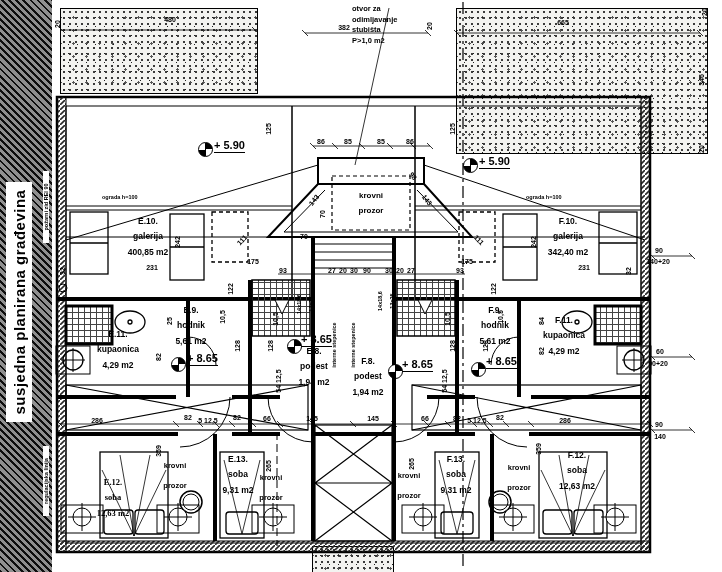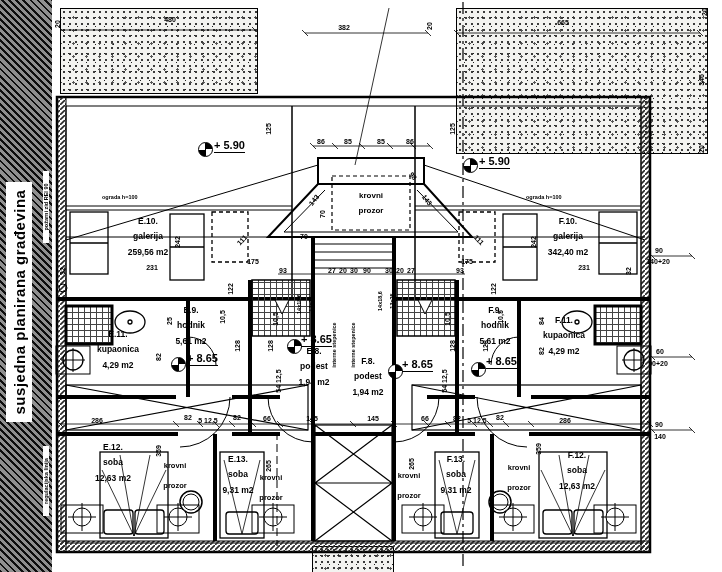--- a/index.html
+++ b/index.html
@@ -38,20 +38,26 @@
 
   <div class="hatch-strip"></div>
   <div class="neighbor-box">susjedna planirana građevina</div>
   <div class="vtext tiny wbg" style="left:10px;top:204px;width:72px;transform:rotate(-90deg);">požarni zid REI 90</div>
   <div class="vtext tiny wbg" style="left:11px;top:478px;width:70px;transform:rotate(-90deg);">regulacijska linija</div>
 
   <div class="stipple" style="left:60px;top:8px;width:196px;height:84px;"></div>
   <div class="stipple" style="left:456px;top:8px;width:250px;height:144px;"></div>
   <div class="stipple" style="left:312px;top:546px;width:80px;height:26px;"></div>
 
+  <div class="note" style="left:352px;top:4px;width:74px;">
+    <div>otvor za</div>
+    <div>odimljavanje</div>
+    <div>stubišta</div>
+    <div>P&gt;1,0 m2</div>
+  </div>
 
   <svg width="722" height="572">
     <defs>
       <pattern id="grid" width="6" height="6" patternUnits="userSpaceOnUse">
         <path d="M0 .5 H6 M.5 0 V6" stroke="#444" stroke-width="1" fill="none"></path>
       </pattern>
       <pattern id="hatch" width="5" height="5" patternUnits="userSpaceOnUse">
         <path d="M0 5 L5 0" stroke="#2a2a2a" stroke-width="1.6" fill="none"></path>
       </pattern>
     </defs>
@@ -211,28 +217,28 @@
     <div>1,94 m2</div>
   </div>
   <div class="room" style="left:158px;top:303px;width:66px;">
     <div>E.9.</div>
     <div>hodnik</div>
     <div>5,61 m2</div>
   </div>
   <div class="room" style="left:106px;top:214px;width:84px;">
     <div>E.10.</div>
     <div>galerija</div>
-    <div>259,56 m2</div>
+    <div>400,85 m2</div>
   </div>
   <div class="room" style="left:78px;top:327px;width:80px;">
     <div>E.11.</div>
     <div>kupaonica</div>
     <div>4,29 m2</div>
   </div>
-  <div class="room" style="left:76px;top:440px;width:74px;">
+  <div class="room" style="left:76px;top:475px;width:74px;font-family:Liberation Serif, serif;">
     <div>E.12.</div>
     <div>soba</div>
     <div>12,63 m2</div>
   </div>
   <div class="room" style="left:206px;top:452px;width:64px;">
     <div>E.13.</div>
     <div>soba</div>
     <div>9,31 m2</div>
   </div>
   <div class="room" style="left:340px;top:354px;width:56px;">

